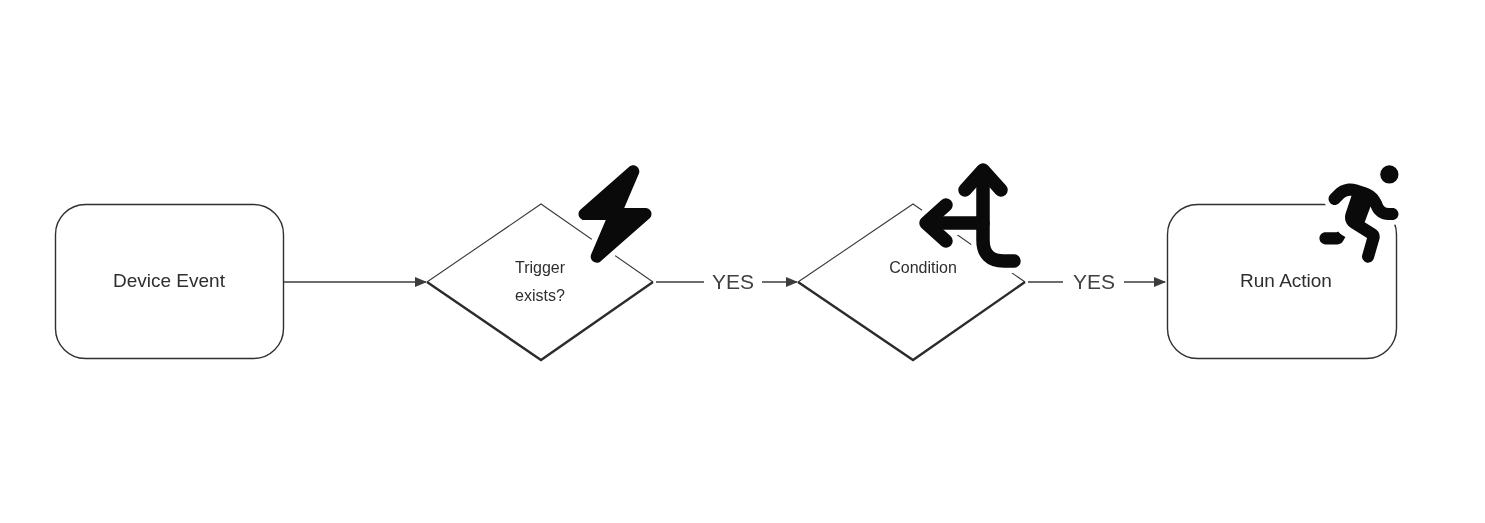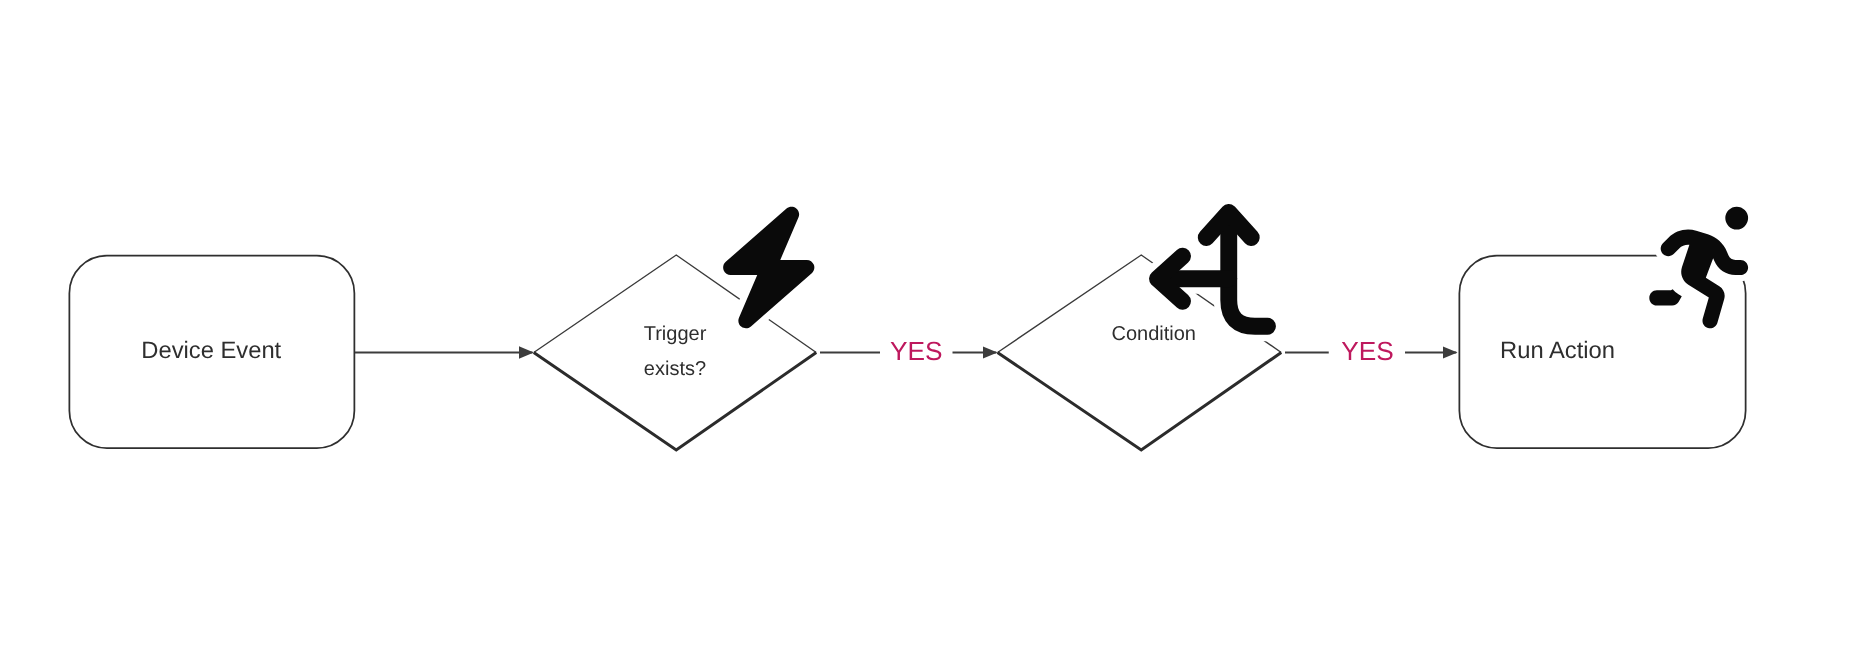--- a/index.html
+++ b/index.html
@@ -12,21 +12,21 @@
     padding-left:32px;
   }
   .canvas svg{position:absolute;left:0;top:0;}
   .label{position:absolute;color:#2e2e2e;text-align:center;user-select:none;}
   .node-label{
     font-size:19px;
     display:flex;align-items:center;justify-content:center;
   }
   .decision-label{font-size:16px;line-height:28px;}
   .decision-label span{display:block;}
-  .edge-label{font-size:21px;color:#be185d;line-height:24px;}
+  .edge-label{font-size:21px;color:#404040;line-height:24px;}
 </style>
 </head>
 <body>
 
 <div class="canvas">
 
   <svg width="1485" height="523" viewBox="0 0 1485 523">
     <defs>
       <marker id="arrow" viewBox="0 0 12 10" refX="11" refY="5" markerWidth="12" markerHeight="10" markerUnits="userSpaceOnUse" orient="auto-start-reverse">
         <path d="M0 0 L12 5 L0 10 Z" fill="#3c3c3c"></path>
@@ -91,15 +91,15 @@
   </div>
 
   <div class="label edge-label" style="left:683px;top:270px;width:100px;">YES</div>
 
   <div class="label decision-label" style="left:823px;top:254px;width:200px;">
     <span>Condition</span>
   </div>
 
   <div class="label edge-label" style="left:1044px;top:270px;width:100px;">YES</div>
 
-  <div class="label node-label" style="left:1131px;top:204px;width:230px;height:154px;">Run Action</div>
+  <div class="label node-label" style="left:1171px;top:204px;width:230px;height:154px;">Run Action</div>
 
 </div>
 
 </body></html>

